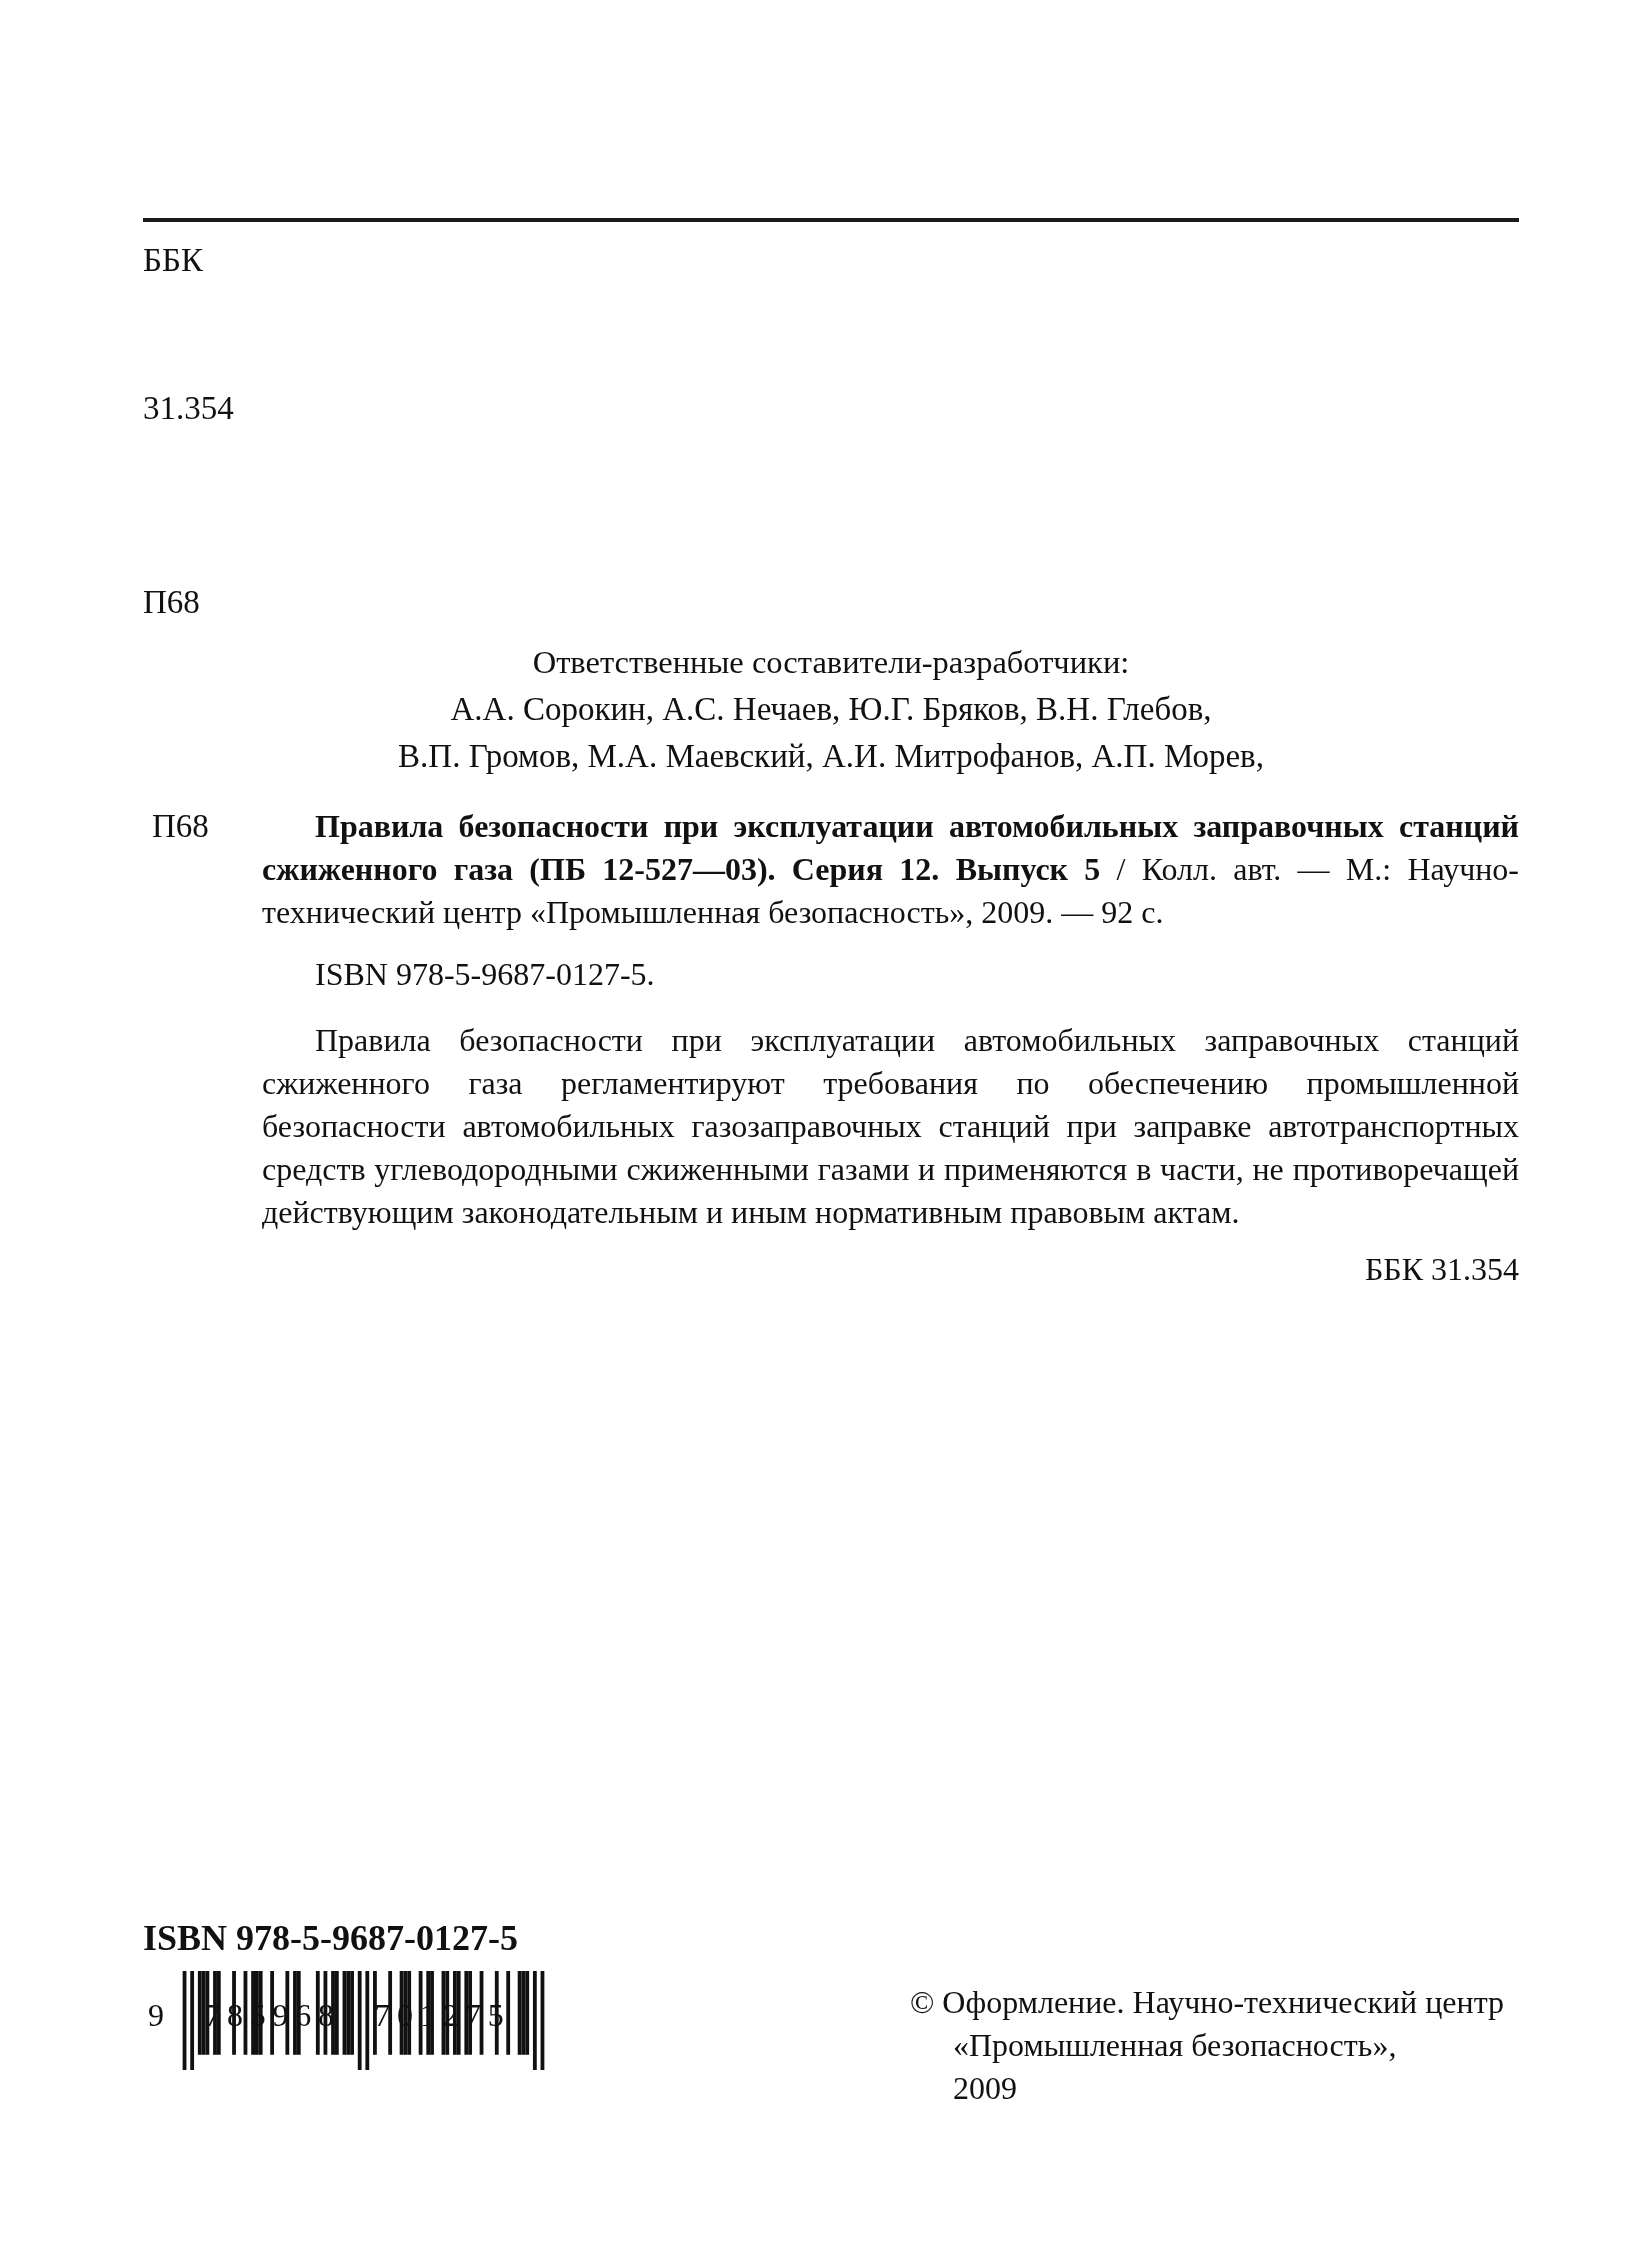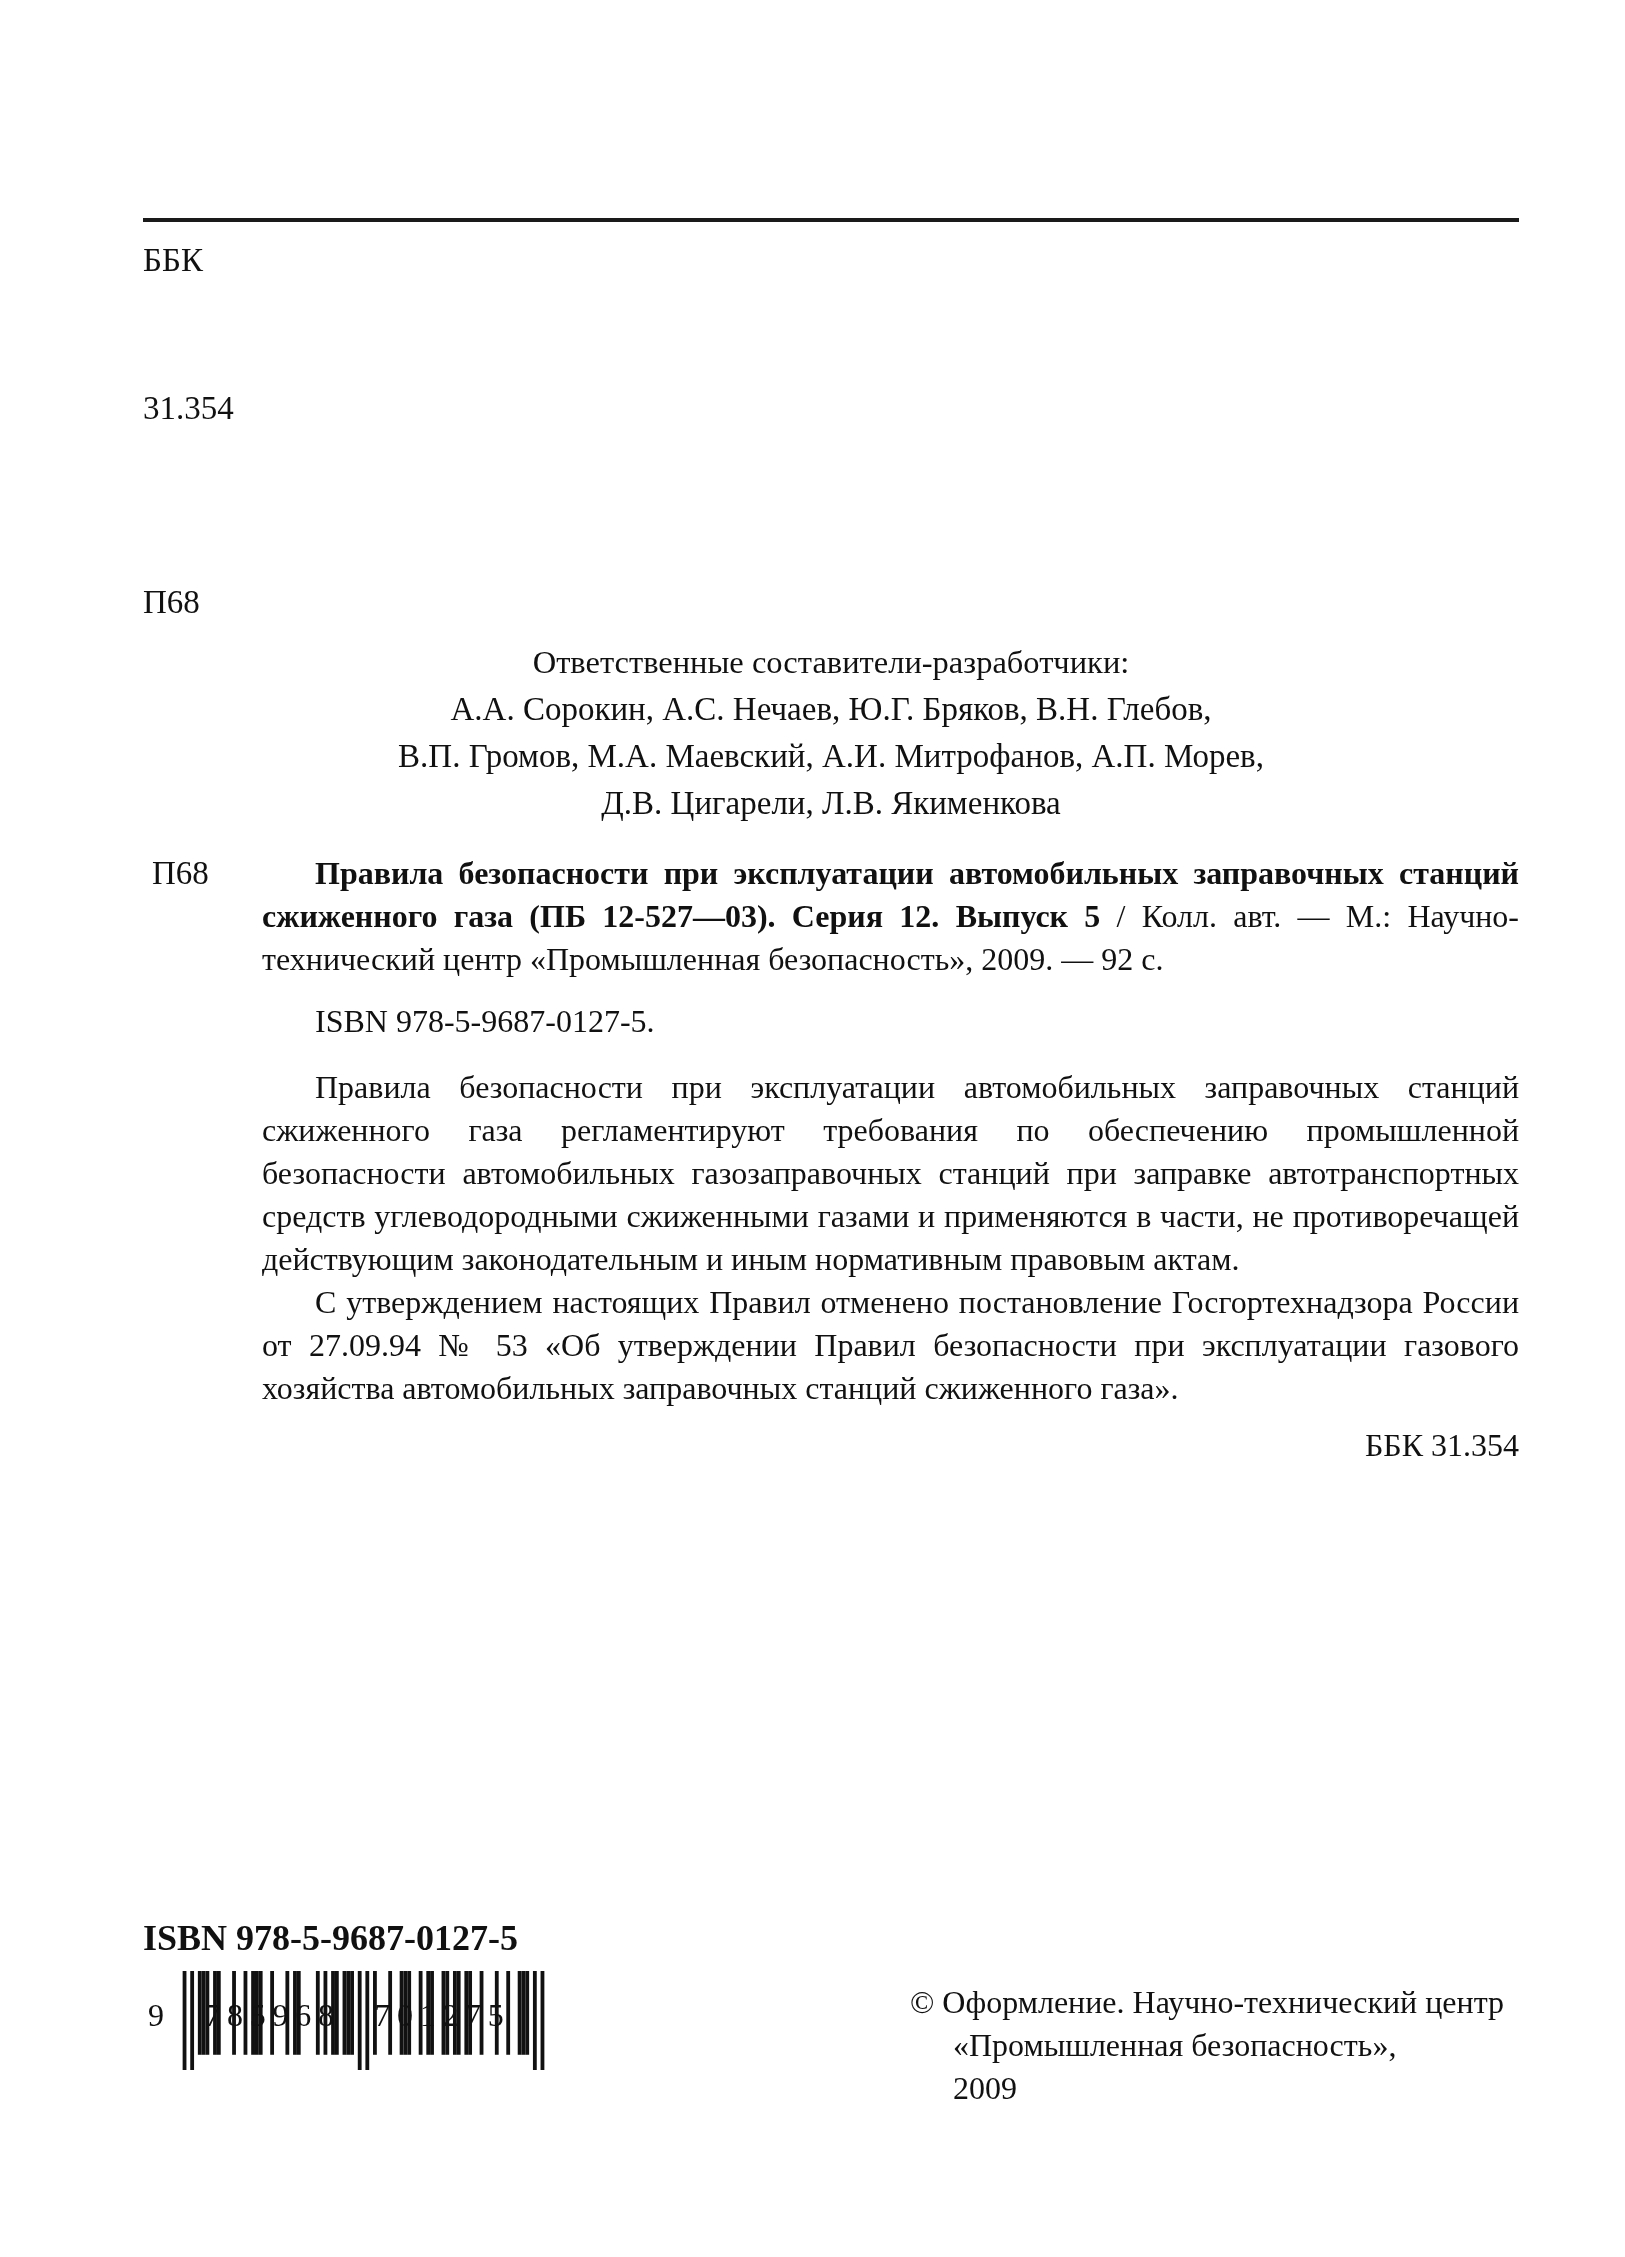--- a/index.html
+++ b/index.html
@@ -139,33 +139,31 @@
       <div class="bbk-row">
         <span class="bbk-col-label"></span>
         <span>П68</span>
       </div>
     </div>
 
     <div class="compilers">
       <div class="compilers-heading">Ответственные составители-разработчики:</div>
       <div class="compilers-line">А.А. Сорокин, А.С. Нечаев, Ю.Г. Бряков, В.Н. Глебов,</div>
       <div class="compilers-line">В.П. Громов, М.А. Маевский, А.И. Митрофанов, А.П. Морев,</div>
-      <div class="compilers-line">Д.В. Цигарели, Л.В. Якименкова</div>
     </div>
 
     <div class="body-block">
 
       <p class="entry">
         <span class="margin-code">П68</span><b>Правила безопасности при эксплуатации автомобильных заправочных станций сжиженного газа (ПБ 12-527—03). Серия 12. Выпуск 5</b><span> / Колл. авт. — М.: Научно-технический центр «Промышленная безопасность», 2009. — 92 с.</span>
       </p>
 
       <p class="isbn-line">ISBN 978-5-9687-0127-5.</p>
 
       <p class="annotation">Правила безопасности при эксплуатации автомобильных заправочных станций сжиженного газа регламентируют требования по обеспечению промышленной безопасности автомобильных газозаправочных станций при заправке автотранспортных средств углеводородными сжиженными газами и применяются в части, не противоречащей действующим законодательным и иным нормативным правовым актам.</p>
-      <p class="annotation second">С утверждением настоящих Правил отменено постановление Госгортехнадзора России от 27.09.94 № 53 «Об утверждении Правил безопасности при эксплуатации газового хозяйства автомобильных заправочных станций сжиженного газа».</p>
 
       <p class="bbk-footnote">ББК 31.354</p>
 
     </div>
   </div>
 
   <div class="footer-isbn">ISBN 978-5-9687-0127-5</div>
 
   <div class="barcode"><svg width="363" height="99" xmlns="http://www.w3.org/2000/svg" viewBox="0 0 380 104">
         <rect x="0" y="0" width="4" height="104" fill="#111111"></rect>

